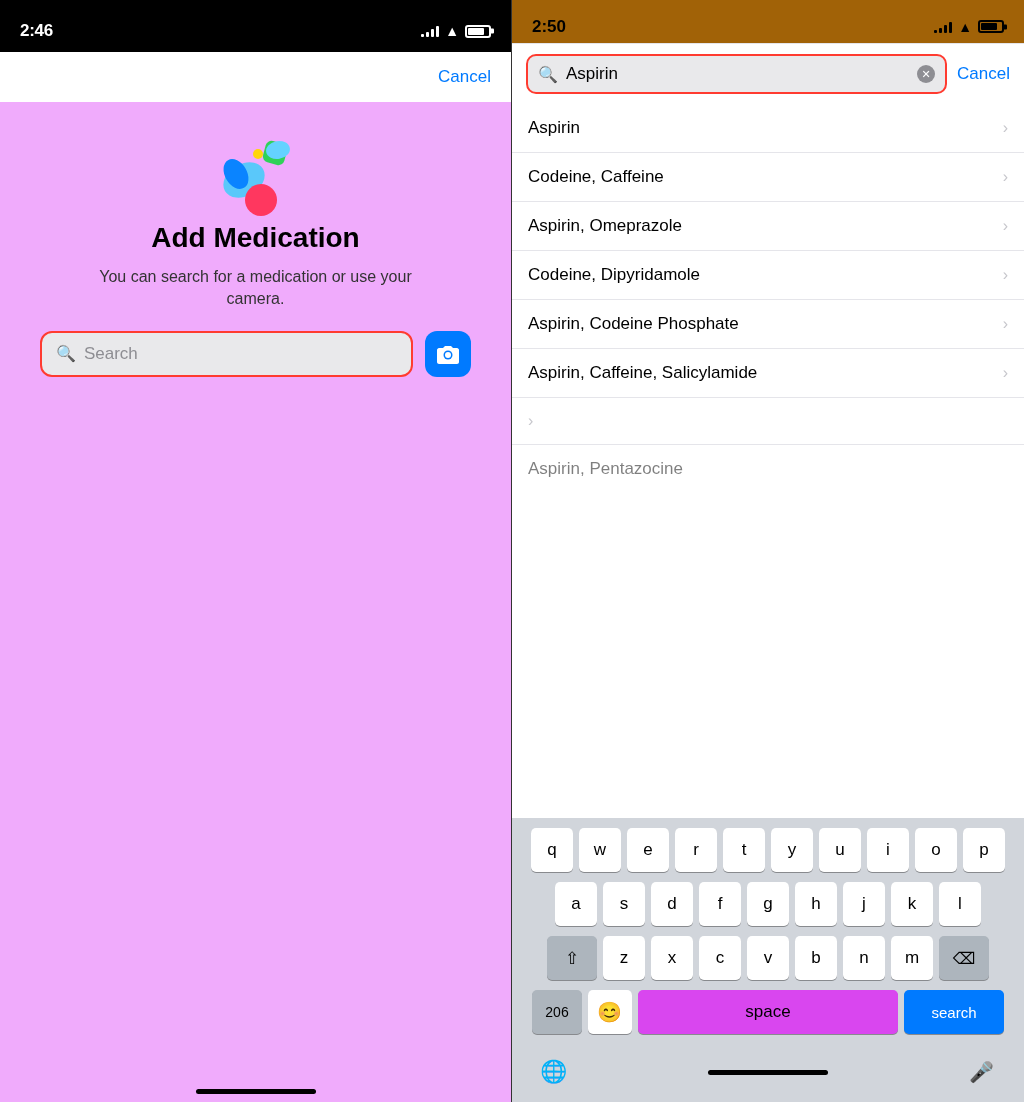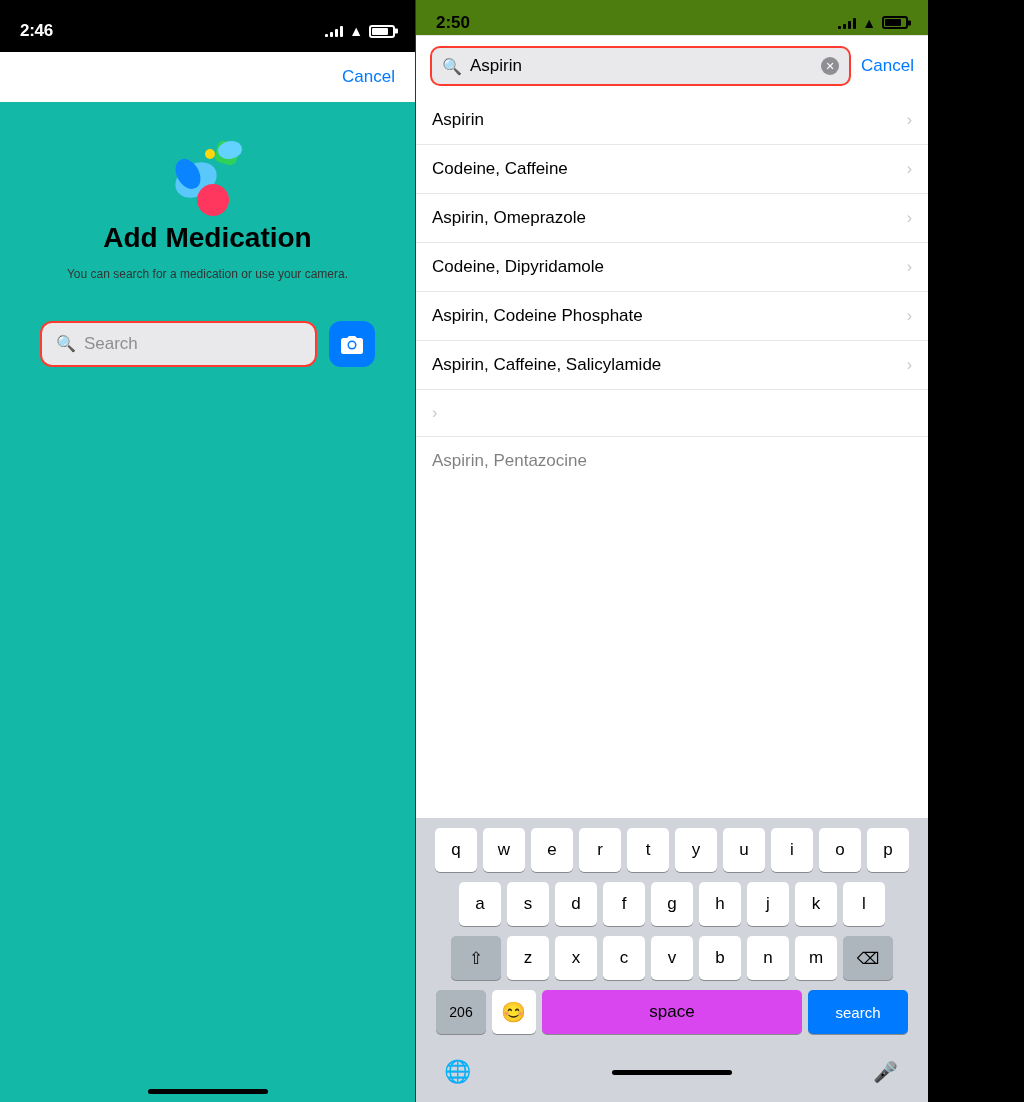--- a/index.html
+++ b/index.html
@@ -7,23 +7,23 @@
       width: 1024px;
       height: 1102px;
       display: flex;
       font-family: -apple-system, 'SF Pro Display', 'Helvetica Neue', Arial, sans-serif;
       background: #000;
       overflow: hidden;
     }
 
     
     .phone-left {
-      width: 416px;
+      width: 512px;
       height: 1102px;
-      background: #14b8a6;
+      background: #f0abfc;
       display: flex;
       flex-direction: column;
       position: relative;
       border-right: 1px solid #333;
     }
     .phone-right {
       width: 512px;
       height: 1102px;
       background: #fff;
       display: flex;
@@ -119,25 +119,25 @@
     }
 
     .add-med-title {
       font-size: 28px;
       font-weight: 700;
       color: #000;
       margin-bottom: 12px;
       text-align: center;
     }
     .add-med-subtitle {
-      font-size: 12px;
+      font-size: 16px;
       color: #333;
-      text-align: left;
+      text-align: center;
       line-height: 1.4;
-      margin-bottom: 38px;
+      margin-bottom: 20px;
       max-width: 320px;
     }
 
     
     .search-row {
       display: flex;
       align-items: center;
       gap: 12px;
       width: 100%;
       padding: 0 10px;
@@ -182,22 +182,22 @@
     }
     .home-bar {
       width: 120px;
       height: 5px;
       background: #000;
       border-radius: 3px;
     }
 
     
     .right-status-bar {
-      height: 36px;
-      background: #4d7c0f;
+      height: 44px;
+      background: #a16207;
       display: flex;
       align-items: center;
       justify-content: space-between;
       padding: 10px 20px 0;
       border-bottom: 1px solid #E5E5EA;
     }
     .right-status-time {
       color: #000;
       font-size: 17px;
       font-weight: 600;

